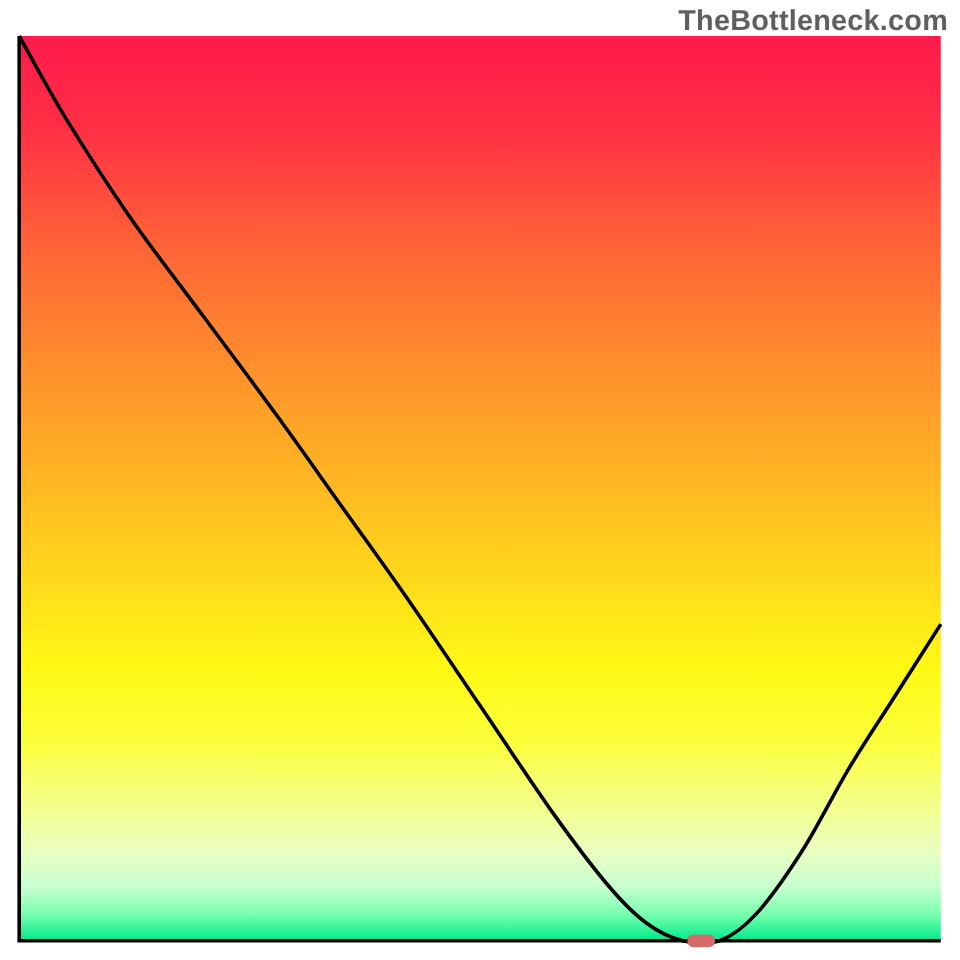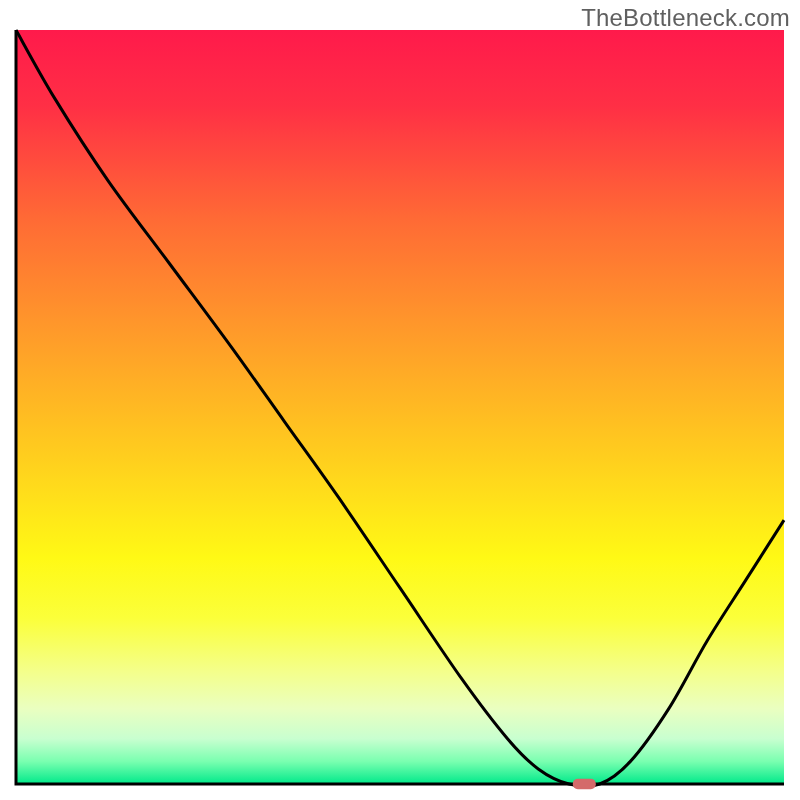--- a/index.html
+++ b/index.html
@@ -13,21 +13,21 @@
   .chart-container {
     position: relative;
     width: 800px;
     height: 800px;
   }
   .watermark {
     position: absolute;
     top: 4px;
     right: 10px;
     font-size: 24px;
-    font-weight: 400;
+    font-weight: 700;
     color: #5f5f5f;
     letter-spacing: 0.2px;
     z-index: 10;
     margin-left: 21px;
   }
   svg.plot {
     position: absolute;
     top: 0;
     left: 0;
   }

